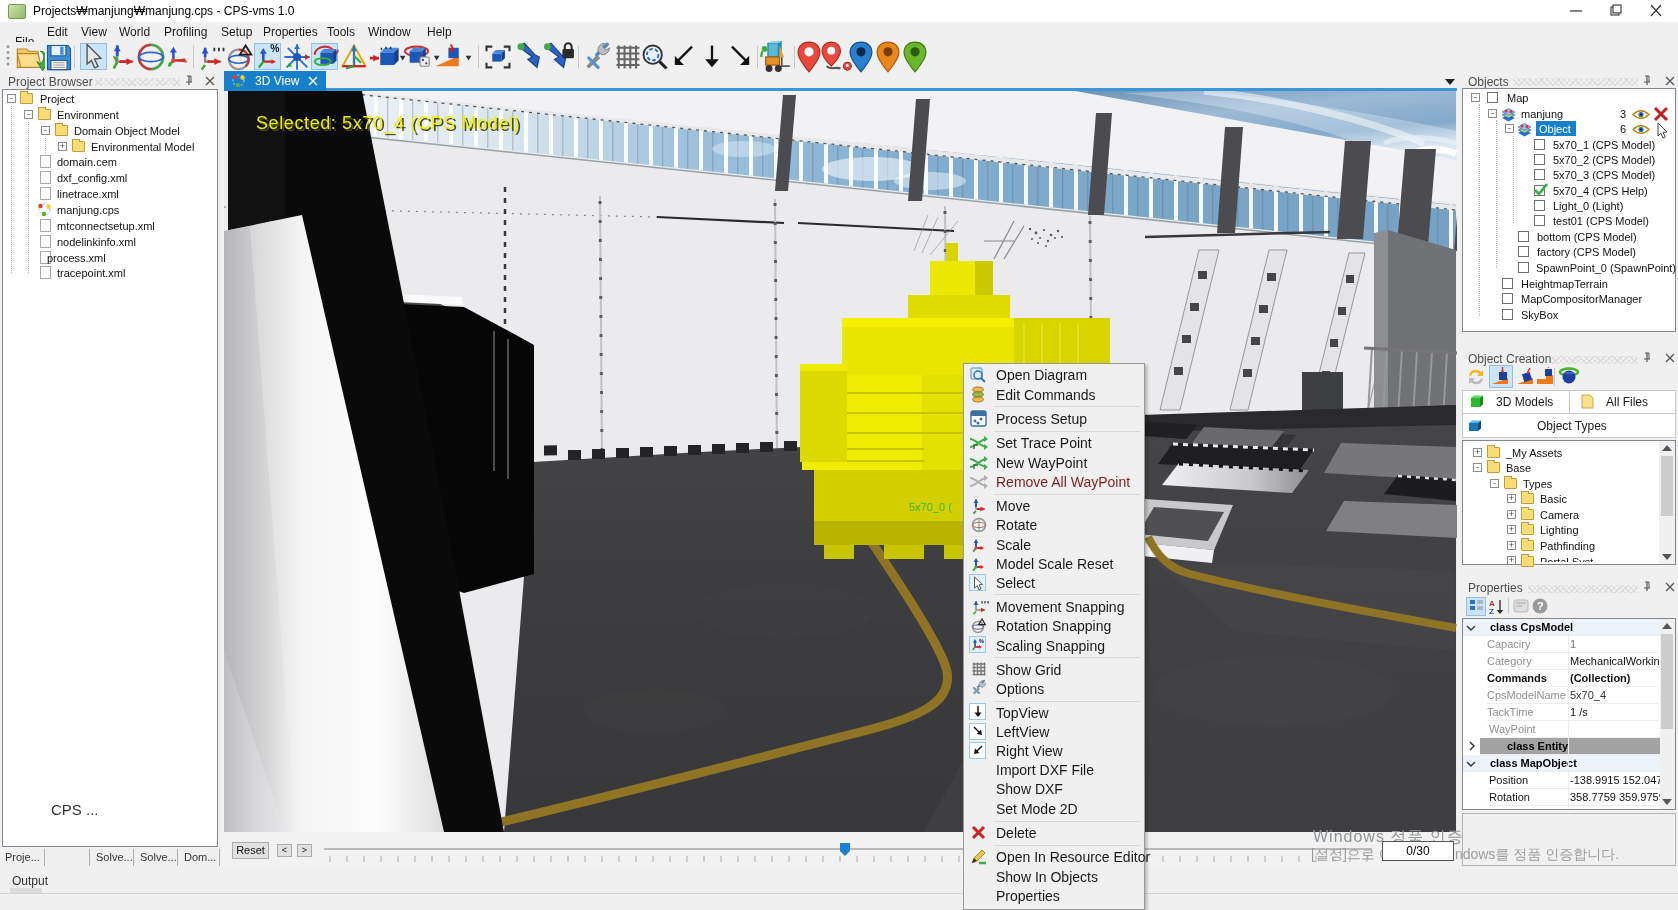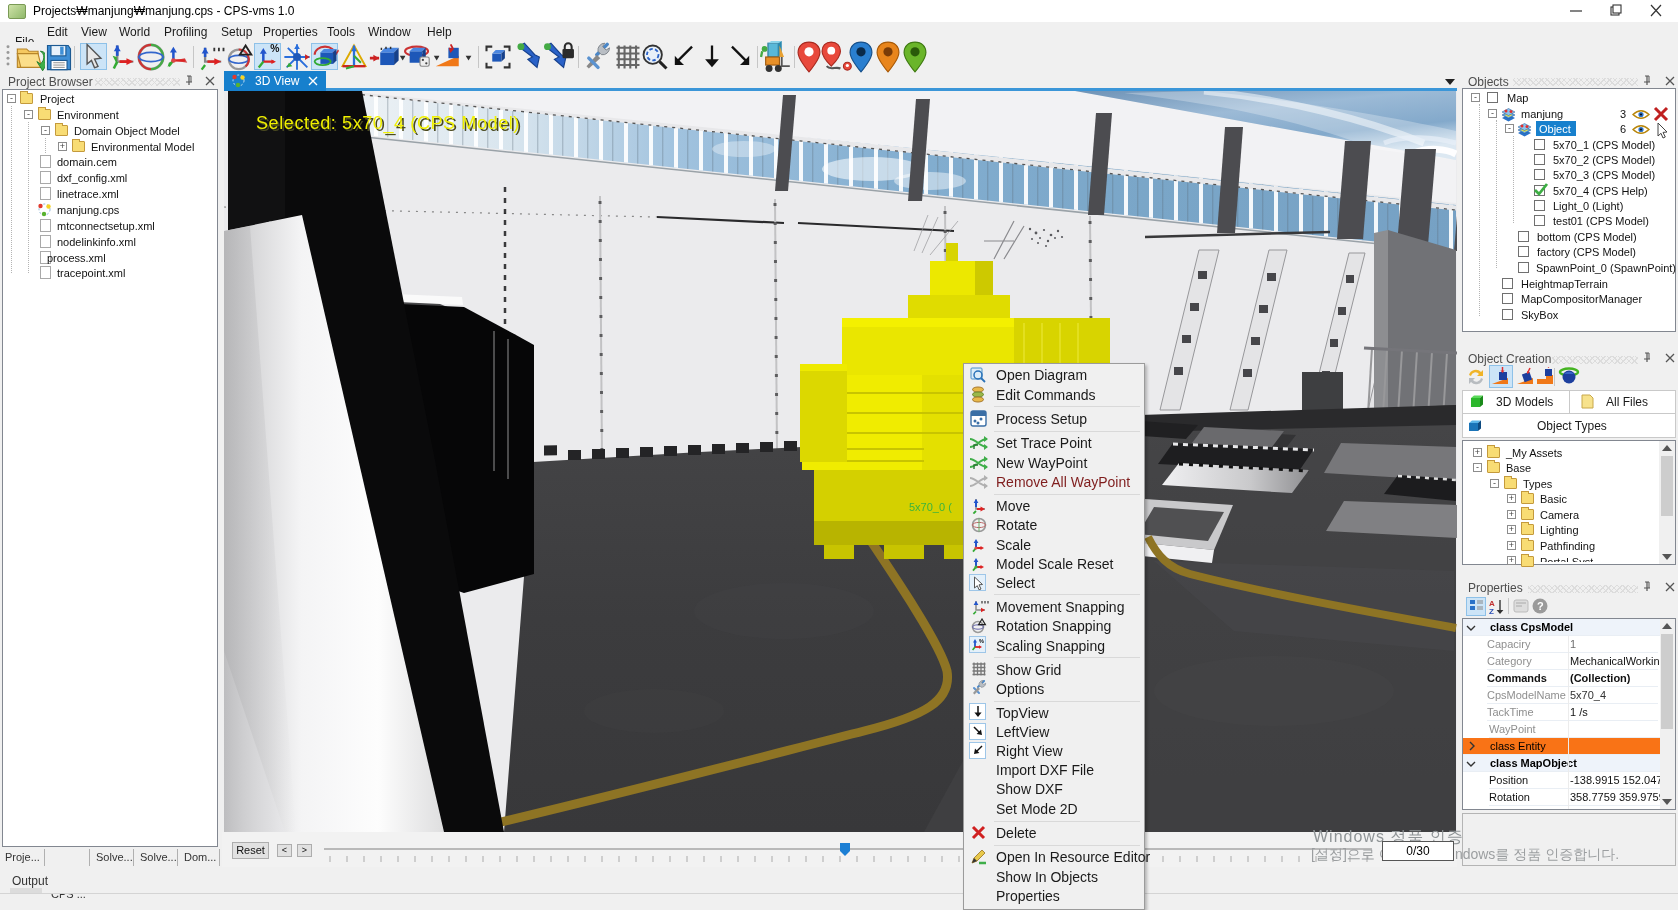--- a/index.html
+++ b/index.html
@@ -320,21 +320,21 @@
 <div class="file" style="left:40px;top:251px"></div>
 <div class="trow" style="left:47px;top:250px">process.xml</div>
 <div class="file" style="left:40px;top:266px"></div>
 <div class="trow" style="left:57px;top:265px">tracepoint.xml</div>
 </div>
 
 <div id="bltabs">
 <div class="abs" style="left:0;top:849px;width:220px;height:18px;background:#f0f0f0"></div>
 <div class="abs" style="left:5px;top:851px;font-size:11px;color:#333">Proje...</div>
 <div class="abs" style="left:44px;top:849px;width:1px;height:17px;background:#b0b0b0"></div>
-<div class="abs" style="left:51px;top:888px;font-size:11px;color:#333">CPS ...</div>
+<div class="abs" style="left:51px;top:801px;font-size:15px;color:#333">CPS ...</div>
 <div class="abs" style="left:89px;top:849px;width:1px;height:17px;background:#b0b0b0"></div>
 <div class="abs" style="left:96px;top:851px;font-size:11px;color:#333">Solve...</div>
 <div class="abs" style="left:133px;top:849px;width:1px;height:17px;background:#b0b0b0"></div>
 <div class="abs" style="left:140px;top:851px;font-size:11px;color:#333">Solve...</div>
 <div class="abs" style="left:177px;top:849px;width:1px;height:17px;background:#b0b0b0"></div>
 <div class="abs" style="left:184px;top:851px;font-size:11px;color:#333">Dom...</div>
 <div class="abs" style="left:219px;top:849px;width:1px;height:17px;background:#b0b0b0"></div>
 </div>
 
 <div class="abs" style="left:224px;top:71px;width:102px;height:18px;background:#1780cd"></div>
@@ -887,21 +887,21 @@
       <div class="prow" style="left:107px;top:17px;width:90px;color:#6e6e6e;border-bottom:none">1</div>
 <div class="prow" style="left:24px;top:34px;width:171px;color:#8f8f8f">Category</div>
       <div class="prow" style="left:107px;top:34px;width:90px;color:#111;border-bottom:none">MechanicalWorkin</div>
 <div class="prow" style="left:24px;top:51px;width:171px;color:#111;font-weight:bold">Commands</div>
       <div class="prow" style="left:107px;top:51px;width:90px;color:#111;font-weight:bold;border-bottom:none">(Collection)</div>
 <div class="prow" style="left:24px;top:68px;width:171px;color:#8f8f8f">CpsModelName</div>
       <div class="prow" style="left:107px;top:68px;width:90px;color:#333;border-bottom:none">5x70_4</div>
 <div class="prow" style="left:24px;top:85px;width:171px;color:#8f8f8f">TackTime</div>
       <div class="prow" style="left:107px;top:85px;width:112px;color:#111;border-bottom:none">1 /s</div>
 <div class="prow" style="left:26px;top:102px;width:171px;color:#8f8f8f">WayPoint</div>
-<div class="prow" style="left:0;top:119px;width:197px;background:#f97316;font-weight:normal;color:#000">
+<div class="prow" style="left:17px;top:119px;width:197px;background:#a3a3a3;font-weight:bold;color:#000">
         <span style="position:absolute;left:27px">class Entity</span>
       </div>
 <div class="prow" style="left:0;top:136px;width:197px;background:#eef3fa;font-weight:bold;color:#000">
         <span style="position:absolute;left:27px">class MapObject</span>
       </div>
 <div class="prow" style="left:26px;top:153px;width:171px;color:#111">Position</div>
       <div class="prow" style="left:107px;top:153px;width:90px;color:#111;border-bottom:none">-138.9915 152.047</div>
 <div class="prow" style="left:26px;top:170px;width:171px;color:#111">Rotation</div>
       <div class="prow" style="left:107px;top:170px;width:90px;color:#111;border-bottom:none">358.7759 359.9759</div>
 <div class="prow" style="left:26px;top:187px;width:171px;color:#111">Scale</div>

